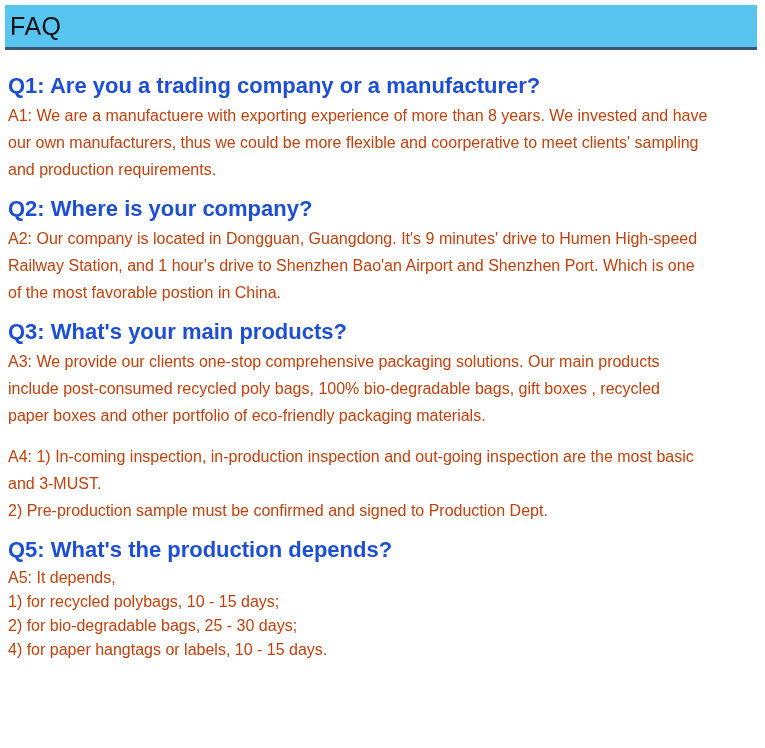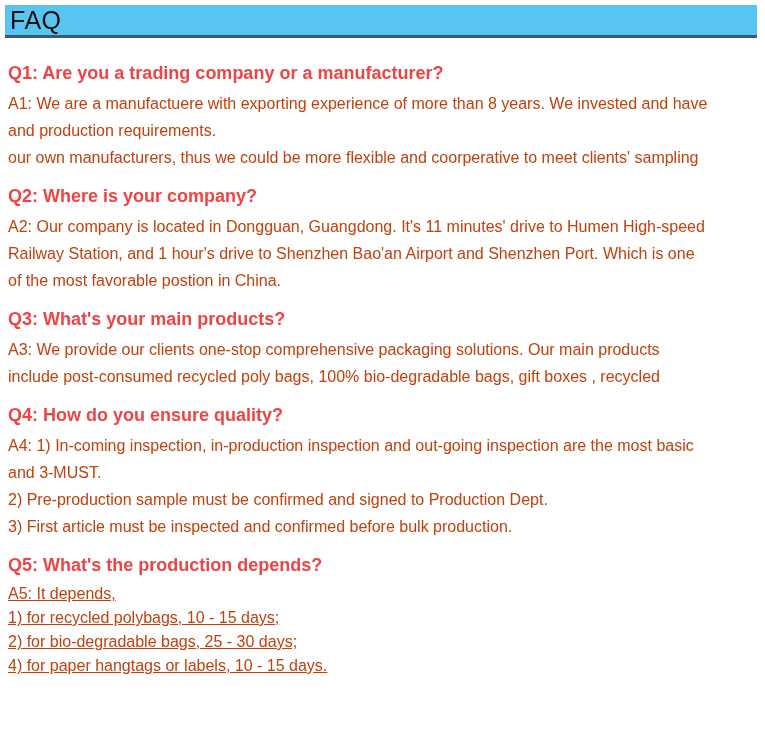--- a/index.html
+++ b/index.html
@@ -8,21 +8,21 @@
     background: #ffffff;
   }
   body {
     width: 765px;
     height: 748px;
     overflow: hidden;
     font-family: "Liberation Sans", "DejaVu Sans", sans-serif;
   }
   .header-bar {
     margin: 5px 8px 0 5px;
-    height: 33px;
+    height: 45px;
     background: #58C5F1;
     border-bottom: 3px solid #3D5875;
     display: flex;
     align-items: center;
     padding-left: 5px;
     box-sizing: border-box;
   }
   .header-title {
     font-size: 25px;
     font-weight: 400;
@@ -30,81 +30,79 @@
     letter-spacing: 0.5px;
   }
   .content {
     padding: 24px 10px 0 8px;
   }
   .faq-section {
     margin-bottom: 14px;
   }
   .faq-question {
     margin: 0 0 5px 0;
-    font-size: 18px;
+    font-size: 22px;
     line-height: 23px;
     font-weight: 700;
-    color: #ef4444;
+    color: #1d4ed8;
     white-space: nowrap;
   }
   .faq-answer {
     color: #c2410c;
     font-size: 16px;
   }
   .answer-line {
     line-height: 27px;
     white-space: nowrap;
   }
   .faq-section.tight .answer-line {
     line-height: 24px;
-    text-decoration: underline;
   }
 </style>
 </head>
 <body>
 
 <div class="header-bar">
   <span class="header-title">FAQ</span>
 </div>
 
 <div class="content">
 
   <div class="faq-section">
     <h2 class="faq-question">Q1: Are you a trading company or a manufacturer?</h2>
     <div class="faq-answer">
       <div class="answer-line">A1: We are a manufactuere with exporting experience of more than 8 years. We invested and have</div>
+      <div class="answer-line">our own manufacturers, thus we could be more flexible and coorperative to meet clients' sampling</div>
       <div class="answer-line">and production requirements.</div>
-      <div class="answer-line">our own manufacturers, thus we could be more flexible and coorperative to meet clients' sampling</div>
     </div>
   </div>
 
   <div class="faq-section">
     <h2 class="faq-question">Q2: Where is your company?</h2>
     <div class="faq-answer">
-      <div class="answer-line">A2: Our company is located in Dongguan, Guangdong. It's 11 minutes' drive to Humen High-speed</div>
+      <div class="answer-line">A2: Our company is located in Dongguan, Guangdong. It's 9 minutes' drive to Humen High-speed</div>
       <div class="answer-line">Railway Station, and 1 hour's drive to Shenzhen Bao'an Airport and Shenzhen Port. Which is one</div>
       <div class="answer-line">of the most favorable postion in China.</div>
     </div>
   </div>
 
   <div class="faq-section">
     <h2 class="faq-question">Q3: What's your main products?</h2>
     <div class="faq-answer">
       <div class="answer-line">A3: We provide our clients one-stop comprehensive packaging solutions. Our main products</div>
       <div class="answer-line">include post-consumed recycled poly bags, 100% bio-degradable bags, gift boxes , recycled</div>
+      <div class="answer-line">paper boxes and other portfolio of eco-friendly packaging materials.</div>
     </div>
   </div>
 
   <div class="faq-section">
-    <h2 class="faq-question">Q4: How do you ensure quality?</h2>
     <div class="faq-answer">
       <div class="answer-line">A4: 1) In-coming inspection, in-production inspection and out-going inspection are the most basic</div>
       <div class="answer-line">and 3-MUST.</div>
       <div class="answer-line">2) Pre-production sample must be confirmed and signed to Production Dept.</div>
-      <div class="answer-line">3) First article must be inspected and confirmed before bulk production.</div>
     </div>
   </div>
 
   <div class="faq-section tight">
     <h2 class="faq-question">Q5: What's the production depends?</h2>
     <div class="faq-answer">
       <div class="answer-line">A5: It depends,</div>
       <div class="answer-line">1) for recycled polybags, 10 - 15 days;</div>
       <div class="answer-line">2) for bio-degradable bags, 25 - 30 days;</div>
       <div class="answer-line">4) for paper hangtags or labels, 10 - 15 days.</div>

